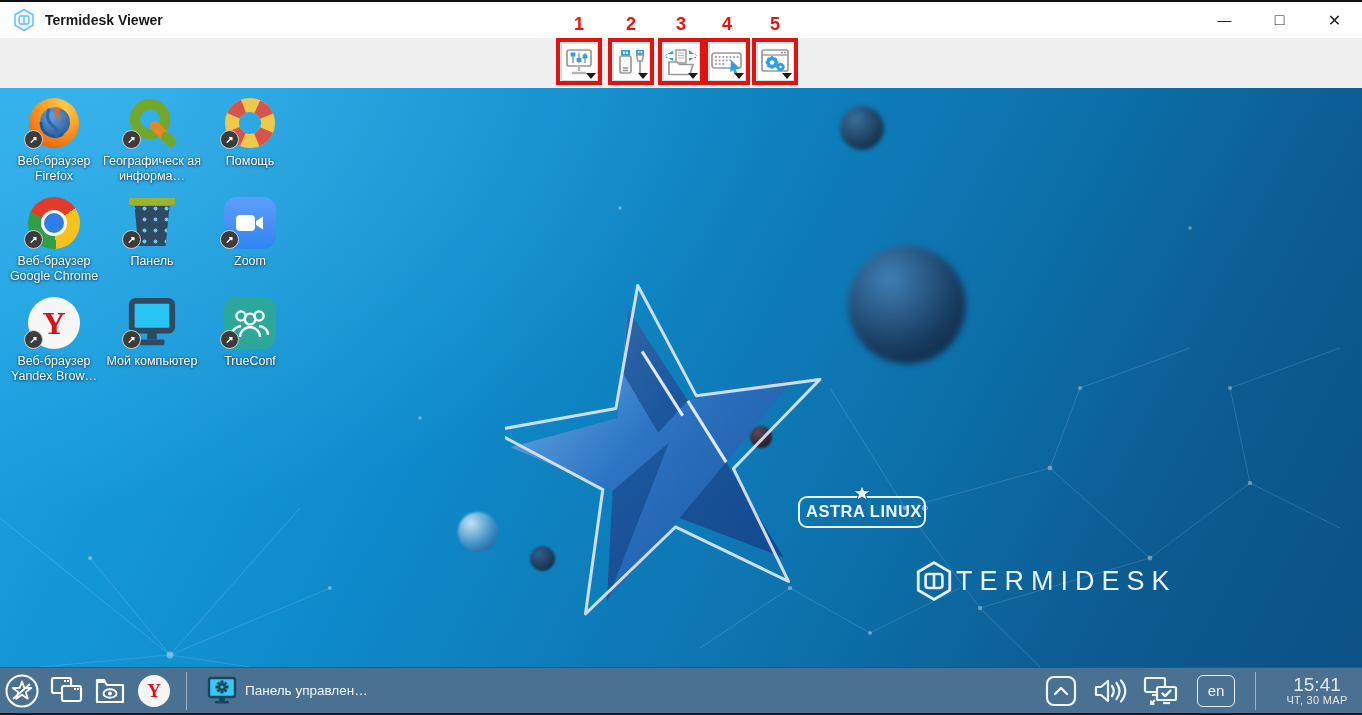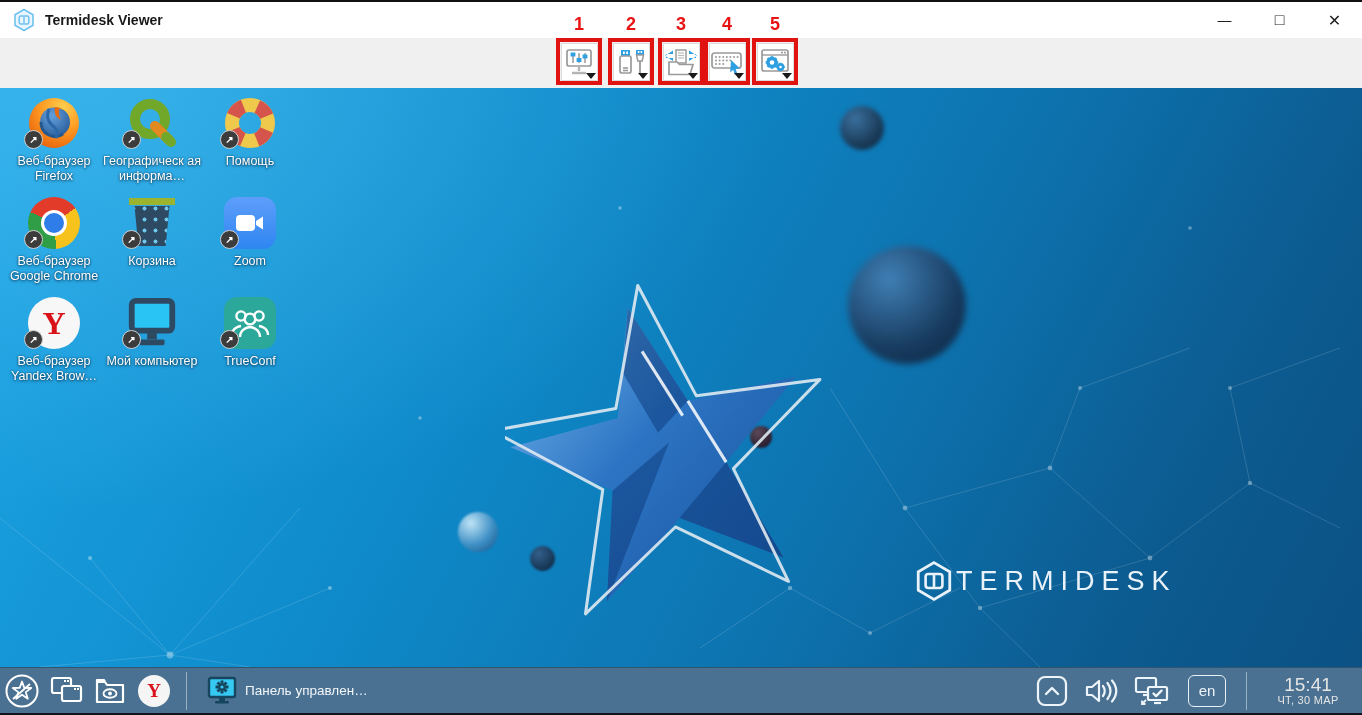--- a/index.html
+++ b/index.html
@@ -71,21 +71,21 @@
   .td-text{font-size:27px;letter-spacing:7px;font-weight:normal;
     font-family:"Liberation Sans",sans-serif;}
   
   .taskbar{position:absolute;left:0;bottom:0;width:100%;height:48px;background:#4a7191;
     border-top:1px solid #2f556f;box-sizing:border-box;display:flex;align-items:center;
     border-bottom:2px solid #101418;}
   .launcher{width:44px;height:44px;display:flex;align-items:center;justify-content:center;cursor:pointer;}
   .tb-divider{width:1px;height:38px;background:rgba(255,255,255,.45);margin:0 10px;}
   .task-item{display:flex;align-items:center;gap:8px;height:44px;padding:0 10px;min-width:150px;cursor:pointer;}
   .task-lbl{color:#f2f6f9;font-size:13.5px;white-space:nowrap;}
-  .tray{margin-left:auto;display:flex;align-items:center;gap:16px;padding-right:17px;}
+  .tray{margin-left:auto;display:flex;align-items:center;gap:16px;padding-right:8px;}
   .tray-btn{display:flex;align-items:center;justify-content:center;cursor:pointer;}
   .lang-box{width:36px;height:30px;border:1.5px solid #e9f1f7;border-radius:6px;color:#eef5fa;
     display:flex;align-items:center;justify-content:center;font-size:15px;}
   .clock{display:flex;flex-direction:column;align-items:center;color:#e5e5e5;line-height:1.05;
     padding-left:4px;min-width:74px;cursor:default;}
   .clock-time{font-size:19px;}
   .clock-date{font-size:11px;letter-spacing:.3px;text-align:center;}
 </style>
 </head>
 <body>
@@ -280,20 +280,26 @@
         <g stroke="rgba(255,255,255,0.85)" stroke-width="3" fill="none">
           <path d="M181 121 L214 183"></path>
           <path d="M140 70 L175 135"></path>
         </g>
         <g transform="translate(155 175) scale(1.13) rotate(5) translate(-155 -175)">
           <path d="M129 27 L181 121 L287 105 L214 183 L263 279 L165 234 L89 310 L102 203 L6 154 L112 133 Z" fill="none" stroke="#dfe9f1" stroke-width="2.6" stroke-linejoin="round" opacity="0.9"></path>
         </g>
       </g>
     </svg>
 
+    <div class="astra-logo">
+      <svg class="astra-star" width="18" height="16" viewBox="0 0 18 16">
+        <path d="M9 0 L11 5.5 L17.5 6 L12.5 9.5 L14.2 15.5 L9 12 L3.8 15.5 L5.5 9.5 L0.5 6 L7 5.5 Z" fill="#eaf2f8" stroke="#0c5b90" stroke-width="1"></path>
+      </svg>
+      <div class="astra-box"><span>ASTRA LINUX</span><span class="astra-reg">®</span></div>
+    </div>
 
     <div class="td-logo">
       <svg width="42" height="44" viewBox="0 0 24 24">
         <polygon points="12,1.5 21,6.7 21,17.3 12,22.5 3,17.3 3,6.7" fill="none" stroke="#e9f2f8" stroke-width="1.6"></polygon>
         <rect x="7.2" y="8" width="9.6" height="8" rx="1.6" fill="none" stroke="#e9f2f8" stroke-width="1.5"></rect>
         <line x1="12" y1="8.6" x2="12" y2="15.4" stroke="#e9f2f8" stroke-width="1.5"></line>
       </svg>
       <span class="td-text">TERMIDESK</span>
     </div>
 
@@ -361,21 +367,21 @@
       </div>
 
       <div class="dicon">
         <div class="img">
           <div class="trash">
             <div class="trash-lid"></div>
               <div class="trash-body"></div>
           </div>
           <div class="badge">↗</div>
         </div>
-        <div class="lbl">Корзина</div>
+        <div class="lbl">Панель</div>
       </div>
 
       <div class="dicon">
         <div class="img">
           <div class="zoom-tile">
             <svg width="30" height="22" viewBox="0 0 30 22">
               <rect x="1" y="3" width="19" height="16" rx="4" fill="#fff"></rect>
               <path d="M21 9 L28 4.5 V17.5 L21 13 Z" fill="#fff"></path>
             </svg>
           </div>

